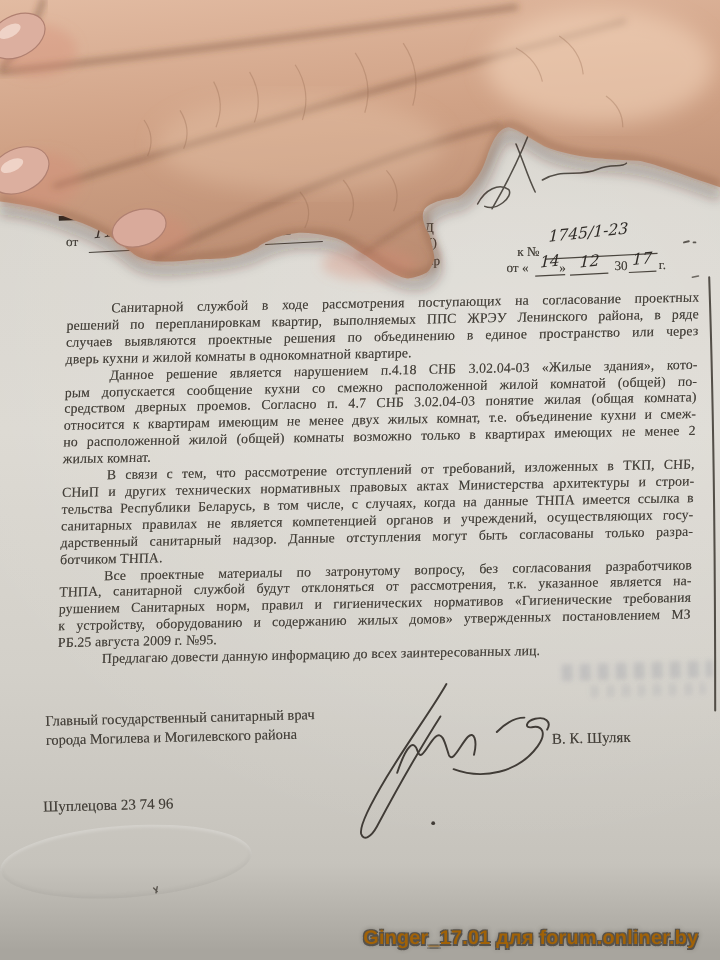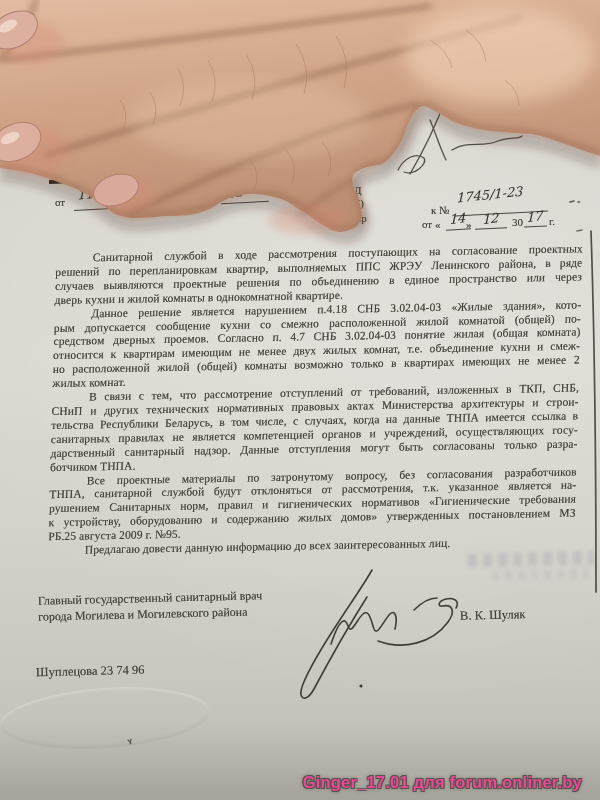--- a/index.html
+++ b/index.html
@@ -36,21 +36,21 @@
   .ul{position:absolute;height:0;border-bottom:1.3px solid #4a453e;transform:rotate(-3deg);}
 
   #signoff{position:absolute;left:38px;top:590px;transform:rotate(-1.4deg);
     font-size:12px;line-height:16px;}
   #signer-name{position:absolute;left:460px;top:608px;transform:rotate(-1.4deg);font-size:12.5px;}
   #contact{position:absolute;left:36px;top:664px;transform:rotate(-1.4deg);font-size:12.5px;}
 
   
   #watermark{position:absolute;right:18px;bottom:8px;
     font-family:"Liberation Sans","DejaVu Sans",sans-serif;font-weight:bold;font-size:16.5px;
-    color:#ec4899;letter-spacing:.2px;
+    color:#a16207;letter-spacing:.2px;
     text-shadow:-1px -1px 0 #57524b,1px -1px 0 #57524b,-1px 1px 0 #57524b,1px 1px 0 #57524b,0 0 4px rgba(70,64,57,.9);}
 
   svg{position:absolute;left:0;top:0;}
 </style>
 </head>
 <body>
 
 <div id="photo"></div>
 <div class="paper-crease1"></div>
 <div class="bleed b1"></div>

